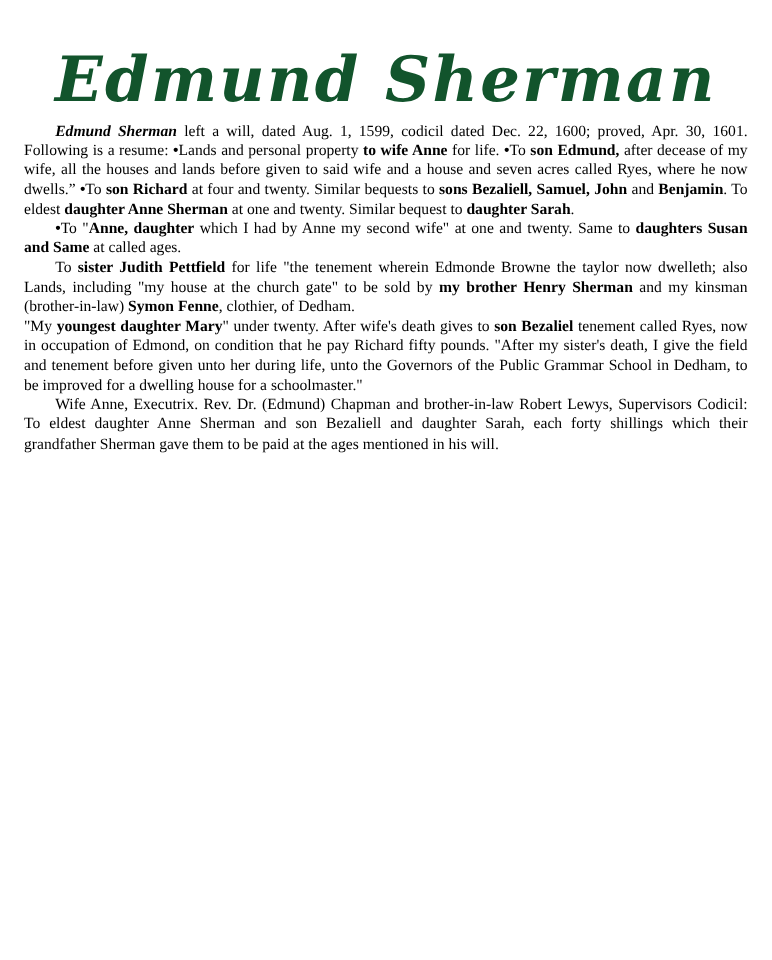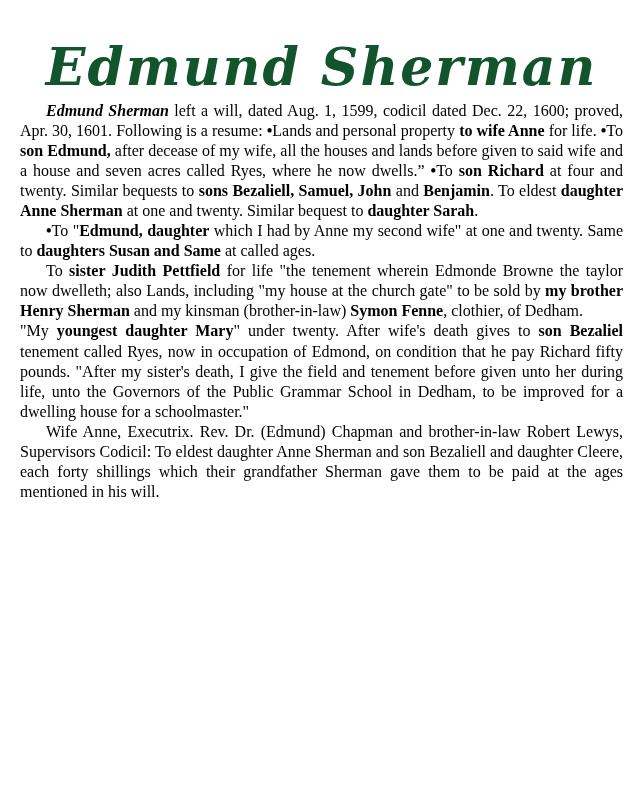--- a/index.html
+++ b/index.html
@@ -27,21 +27,21 @@
     font-weight: bold;
     font-style: italic;
     color: #12542c;
     text-align: center;
     letter-spacing: 2px;
     line-height: 1.05;
     margin: 0 0 6px 0;
     white-space: nowrap;
   }
   .body-text {
-    font-size: 16px;
+    font-size: 13px;
     line-height: 1.255;
     text-align: justify;
     text-justify: inter-word;
     margin: 0;
     font-family: Liberation Serif, serif;
   }
   .para {
     margin: 0;
     text-indent: 26px;
     text-align: justify;
@@ -60,18 +60,18 @@
     font-weight: bold;
   }
 </style>
 </head>
 <body>
 
 <div class="page">
   <h1 class="title">Edmund Sherman</h1>
   <div class="body-text" id="body-text">
       <div class="para"><span class="bi">Edmund Sherman</span><span> left a will, dated Aug. 1, 1599, codicil dated Dec. 22, 1600; proved, Apr. 30, 1601. Following is a resume:  </span><span class="b bullet">•</span><span>Lands and personal property </span><span class="b">to wife Anne</span><span> for life. </span><span class="b bullet">•</span><span>To </span><span class="b">son Edmund,</span><span> after decease of my wife, all the houses and lands before given to said wife and a house and seven acres called Ryes, where he now dwells.” </span><span class="b bullet">•</span><span>To </span><span class="b">son Richard</span><span> at four and twenty. Similar bequests to </span><span class="b">sons Bezaliell, Samuel, John</span><span> and </span><span class="b">Benjamin</span><span>. To eldest </span><span class="b">daughter Anne Sherman</span><span> at one and twenty. Similar bequest to </span><span class="b">daughter Sarah</span><span>.</span></div>
-      <div class="para"><span class="b bullet">•</span><span>To "</span><span class="b">Edmund, daughter</span><span> which I had by Anne my second wife" at one and twenty. Same to </span><span class="b">daughters Susan and Same</span><span> at called ages.</span></div>
+      <div class="para"><span class="b bullet">•</span><span>To "</span><span class="b">Anne, daughter</span><span> which I had by Anne my second wife" at one and twenty. Same to </span><span class="b">daughters Susan and Same</span><span> at called ages.</span></div>
       <div class="para"><span>To </span><span class="b">sister Judith Pettfield</span><span> for life "the tenement wherein Edmonde Browne the taylor now dwelleth; also Lands, including "my house at the church gate" to be sold by </span><span class="b">my brother Henry Sherman</span><span> and my kinsman (brother-in-law) </span><span class="b">Symon Fenne</span><span>, clothier, of Dedham.</span></div>
       <div class="para noindent"><span>"My </span><span class="b">youngest daughter Mary</span><span>" under twenty. After wife's death gives to </span><span class="b">son Bezaliel</span><span> tenement called Ryes, now in occupation of Edmond, on condition that he pay Richard fifty pounds. "After my sister's death, I give the field and tenement before given unto her during life, unto the Governors of the Public Grammar School in Dedham, to be improved for a dwelling house for a schoolmaster."</span></div>
-      <div class="para"><span>Wife Anne, Executrix. Rev. Dr. (Edmund) Chapman and brother-in-law Robert Lewys, Supervisors  Codicil: To eldest daughter Anne Sherman and son Bezaliell and daughter Cleere, each forty shillings which their grandfather Sherman gave them to be paid at the ages mentioned in his will.</span></div>
+      <div class="para"><span>Wife Anne, Executrix. Rev. Dr. (Edmund) Chapman and brother-in-law Robert Lewys, Supervisors  Codicil: To eldest daughter Anne Sherman and son Bezaliell and daughter Sarah, each forty shillings which their grandfather Sherman gave them to be paid at the ages mentioned in his will.</span></div>
     </div>
 </div>
 
 </body></html>

